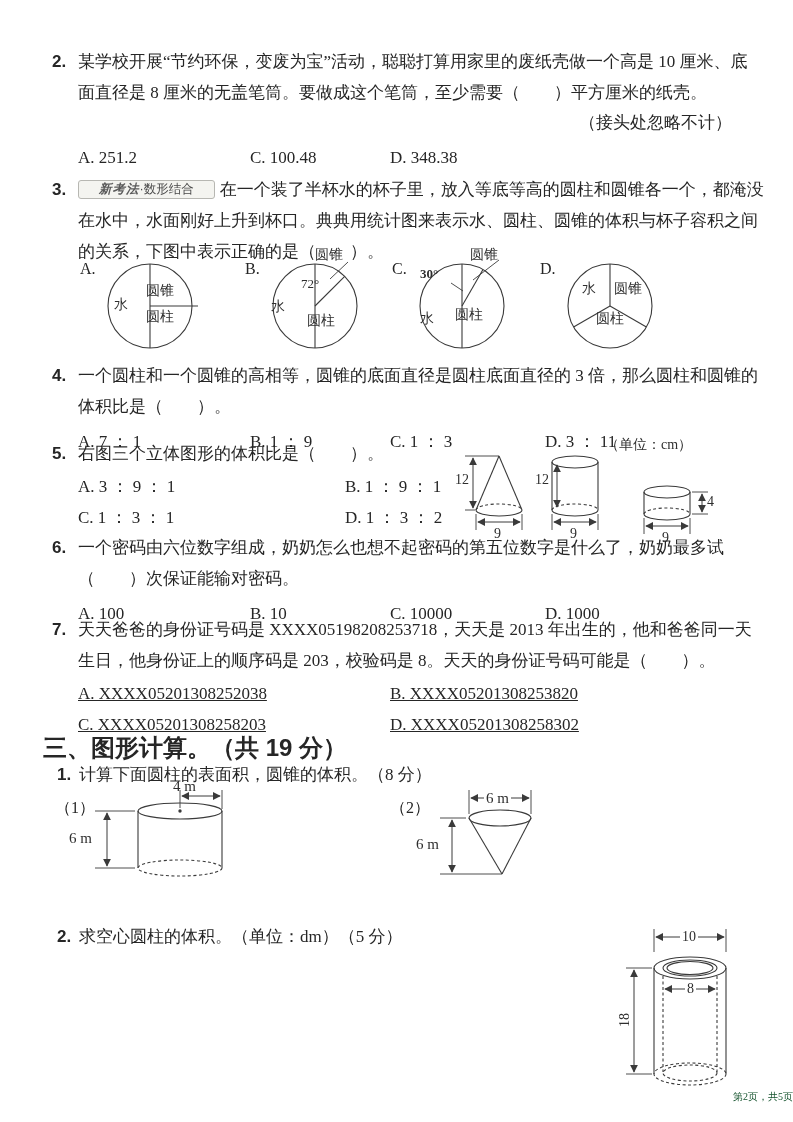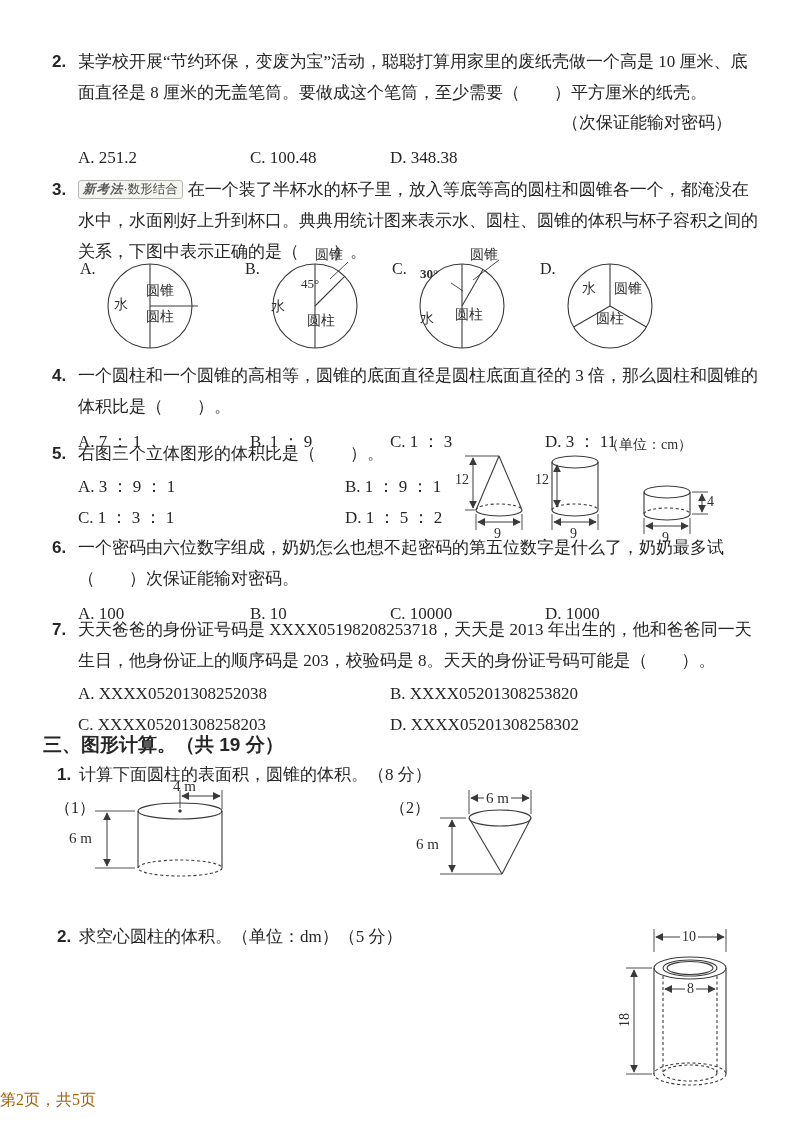--- a/index.html
+++ b/index.html
@@ -5,65 +5,65 @@
   html,body{margin:0;padding:0;background:#ffffff;}
   #page{position:relative;width:793px;height:1122px;background:#fff;overflow:hidden;
         font-family:"Liberation Serif",serif;color:#262626;}
   .qwrap{position:absolute;left:52px;width:712px;}
   .qtext{display:flex;line-height:31px;font-size:17px;}
   .qnum{width:26px;flex:none;font-weight:bold;font-family:"Liberation Sans",sans-serif;}
   .qbody{flex:1;}
   .note{text-align:right;padding-right:32px;line-height:30px;font-size:17px;}
   .opts4{display:grid;grid-template-columns:172px 140px 155px 1fr;margin-left:26px;margin-top:5px;line-height:30px;font-size:17px;}
   .opts2{display:grid;grid-template-columns:267px 1fr;margin-left:26px;margin-top:2px;line-height:31px;font-size:17px;width:620px;}
-  .opts2b{grid-template-columns:312px 1fr;}
+  .opts2b{grid-template-columns:312px 1fr;text-decoration:underline;}
   .badge{display:inline-block;border:1px solid #b7b7b2;background:#f4f4f0;border-radius:3px;
-         font-size:12.5px;line-height:17px;padding:0 4px;margin-right:5px;vertical-align:2px;
+         font-size:12.5px;line-height:17px;padding:0 20px;margin-right:5px;vertical-align:2px;
          font-family:"Liberation Sans",sans-serif;color:#4a4a4a;white-space:nowrap;}
   .badge .new{font-style:italic;font-weight:bold;letter-spacing:1px;color:#5a5a5a;}
-  .sec-title{position:absolute;left:43px;top:732px;font-size:19px;font-weight:bold;
+  .sec-title{position:absolute;left:43px;top:732px;font-size:24px;font-weight:bold;
              font-family:"Liberation Sans",sans-serif;}
   .sub{position:absolute;left:57px;font-size:17px;display:flex;line-height:30px;}
   .sub .qnum{width:22px;}
   .figbox{position:absolute;}
   .lbl{position:absolute;font-size:14px;white-space:nowrap;color:#2e2e2e;}
   .lbl15{position:absolute;font-size:15px;white-space:nowrap;color:#2e2e2e;}
   .figletter{position:absolute;font-size:16px;white-space:nowrap;}
   .whitebg{background:#fff;padding:0 2px;}
   .rot90{transform:rotate(-90deg);transform-origin:center;}
   .chartrow{position:absolute;left:0;top:248px;width:793px;height:125px;}
   .chart{position:absolute;top:0;width:165px;height:125px;}
   .chart .letter{position:absolute;left:0;top:12px;font-size:16px;}
   .plbl{position:absolute;font-size:14px;white-space:nowrap;color:#2e2e2e;}
   .plbl13{position:absolute;font-size:13px;white-space:nowrap;color:#2e2e2e;}
   svg .st{stroke:#3a3a3a;fill:none;stroke-width:1.1px;}
   svg .dash{stroke-dasharray:3 2.5;}
   svg .dim{stroke:#3a3a3a;fill:none;stroke-width:1px;}
   svg .tick{stroke:#3a3a3a;stroke-width:0.9px;}
-  .footer{position:absolute;left:0;right:0;top:1090px;text-align:left;font-size:16px;color:#a16207;}
+  .footer{position:absolute;left:0;right:0;top:1090px;text-align:right;font-size:10px;color:#14532d;}
 </style>
 </head>
 <body>
 
 <svg width="0" height="0" style="position:absolute">
   <defs>
     <marker id="ah" viewBox="0 0 10 10" refX="9" refY="5" markerWidth="8" markerHeight="8" orient="auto-start-reverse">
       <path d="M0 0 L10 5 L0 10 z" fill="#3a3a3a" stroke="none"></path>
     </marker>
   </defs>
 </svg>
 
 <div id="page">
 
   <div class="qwrap" style="top:46px;">
     <div class="qtext">
       <span class="qnum">2.</span>
       <span class="qbody">某学校开展“节约环保，变废为宝”活动，聪聪打算用家里的废纸壳做一个高是 10 厘米、底面直径是 8 厘米的无盖笔筒。要做成这个笔筒，至少需要（　　）平方厘米的纸壳。</span>
     </div>
-    <div class="note">（次保证能输对密码）</div>
+    <div class="note">（接头处忽略不计）</div>
     <div class="opts4">
       <span>A. 251.2</span>
       <span>C. 100.48</span>
       <span>D. 348.38</span>
     </div>
   </div>
 
   <div class="qwrap" style="top:174px;">
     <div class="qtext">
       <span class="qnum">3.</span>
@@ -87,21 +87,21 @@
 
     <div class="chart" style="left:245px;">
       <span class="letter">B.</span>
       <svg style="position:absolute;left:15px;top:5px;" width="120" height="112">
         <circle class="st" cx="55" cy="53" r="42"></circle>
         <line class="st" x1="55" y1="11" x2="55" y2="95"></line>
         <line class="st" x1="55" y1="53" x2="84.7" y2="23.3"></line>
         <line class="tick" x1="70" y1="26" x2="88" y2="9"></line>
       </svg>
       <span class="plbl" style="left:70px;top:-2px;">圆锥</span>
-      <span class="plbl13" style="left:56px;top:28px;">45°</span>
+      <span class="plbl13" style="left:56px;top:28px;">72°</span>
       <span class="plbl" style="left:26px;top:50px;">水</span>
       <span class="plbl" style="left:62px;top:64px;">圆柱</span>
     </div>
 
     <div class="chart" style="left:392px;">
       <span class="letter">C.</span>
       <svg style="position:absolute;left:15px;top:5px;" width="120" height="112">
         <circle class="st" cx="55" cy="53" r="42"></circle>
         <line class="st" x1="55" y1="11" x2="55" y2="95"></line>
         <line class="st" x1="55" y1="53" x2="76" y2="16.6"></line>
@@ -143,21 +143,21 @@
 
   <div class="qwrap" style="top:438px;">
     <div class="qtext">
       <span class="qnum">5.</span>
       <span class="qbody">右图三个立体图形的体积比是（　　）。</span>
     </div>
     <div class="opts2 narrow">
       <span>A. 3 ： 9 ： 1</span>
       <span>B. 1 ： 9 ： 1</span>
       <span>C. 1 ： 3 ： 1</span>
-      <span>D. 1 ： 5 ： 2</span>
+      <span>D. 1 ： 3 ： 2</span>
     </div>
   </div>
 
   <div class="figbox" style="left:455px;top:436px;width:312px;height:105px;">
     <span class="lbl" style="left:150px;top:0;">（单位：cm）</span>
     <svg style="position:absolute;left:0;top:8px;" width="300" height="97">
       <g>
         <line class="st" x1="44" y1="12" x2="21" y2="66"></line>
         <line class="st" x1="44" y1="12" x2="67" y2="66"></line>
         <path class="st" d="M21 66 A23 6 0 0 0 67 66"></path>

